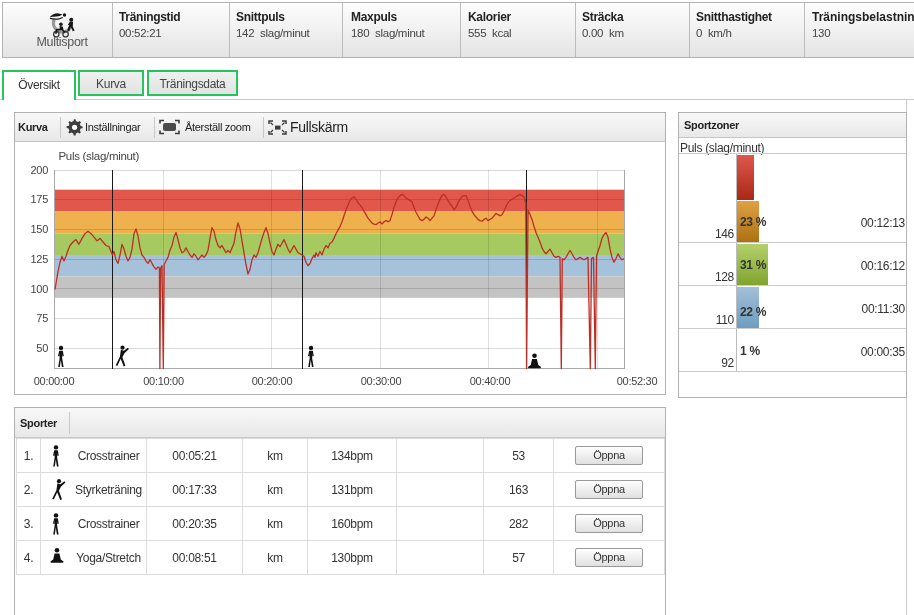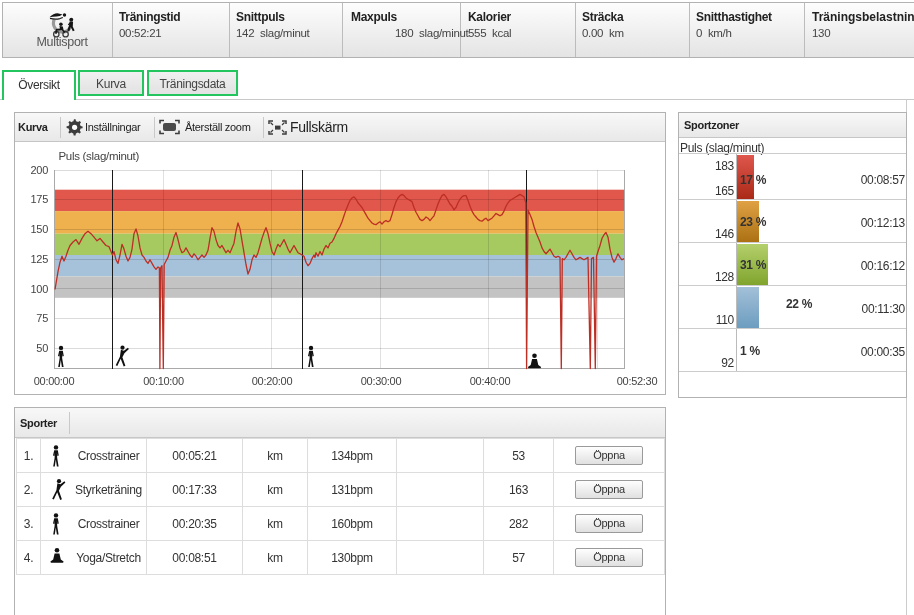--- a/index.html
+++ b/index.html
@@ -64,21 +64,21 @@
   <div class="tsep" style="left:457px;"></div>
   <div class="tsep" style="left:572px;"></div>
   <div class="tsep" style="left:686px;"></div>
   <div class="tsep" style="left:801px;"></div>
 
   <div class="tlabel" style="left:116px;">Träningstid</div>   
     <div class="tvalue" style="left:116px;">00:52:21</div>
   <div class="tlabel" style="left:233px;">Snittpuls</div>          
     <div class="tvalue" style="left:233px;">142&nbsp; slag/minut</div>
   <div class="tlabel" style="left:348px;">Maxpuls</div>            
-    <div class="tvalue" style="left:348px;margin-left:44px;">180&nbsp; slag/minut</div>
+    <div class="tvalue" style="left:348px;">180&nbsp; slag/minut</div>
   <div class="tlabel" style="left:465px;">Kalorier</div>           
     <div class="tvalue" style="left:465px;">555&nbsp; kcal</div>
   <div class="tlabel" style="left:579px;">Sträcka</div>       
     <div class="tvalue" style="left:579px;">0.00&nbsp; km</div>
   <div class="tlabel" style="left:693px;">Snitthastighet</div>     
     <div class="tvalue" style="left:693px;">0&nbsp; km/h</div>
   <div class="tlabel" style="left:809px;letter-spacing:0;">Träningsbelastning</div> 
     <div class="tvalue" style="left:809px;">130</div>
 </div>
 
@@ -186,39 +186,33 @@
   </svg>
 </div>
 
 <div class="panel" style="left:678px; top:112px; width:229px; height:286px;">
   <div class="phead" style="height:25px;">
     <div class="tbtext ptitle" style="left:5px;">Sportzoner</div>
   </div>
   <div class="abs" style="left:1px;top:28px;font-size:12px;color:#333;">Puls (slag/minut)</div>
   <div class="szrow" style="top:25px;height:16px;"></div>
 
-  <div class="szrow" style="top:41px;height:46px;">
-    <div class="sznum" style="top:5px;">183</div>
-    <div class="sznum" style="bottom:1px;">165</div>
-    <div class="szpct" style="top:19px;">17 %</div>
-    <div class="sztime" style="top:19px;">00:08:57</div>
-  </div>
   <div class="szrow" style="top:87px;height:43px;">
     <div class="sznum" style="bottom:1px;">146</div>
     <div class="szpct" style="top:15px;">23 %</div>
     <div class="sztime" style="top:16px;">00:12:13</div>
   </div>
   <div class="szrow" style="top:130px;height:43px;">
     <div class="sznum" style="bottom:1px;">128</div>
     <div class="szpct" style="top:15px;">31 %</div>
     <div class="sztime" style="top:16px;">00:16:12</div>
   </div>
   <div class="szrow" style="top:173px;height:43px;">
     <div class="sznum" style="bottom:1px;">110</div>
-    <div class="szpct" style="top:11px;margin-left:46px;">22 %</div>
+    <div class="szpct" style="top:19px;">22 %</div>
     <div class="sztime" style="top:16px;">00:11:30</div>
   </div>
   <div class="szrow" style="top:216px;height:43px;">
     <div class="sznum" style="bottom:1px;">92</div>
     <div class="szpct" style="top:15px;">1 %</div>
     <div class="sztime" style="top:16px;padding-left:38px;">00:00:35</div>
   </div>
 
   <div class="abs" style="left:57px;top:41px;width:1px;height:218px;background:#bbb;"></div>
 

